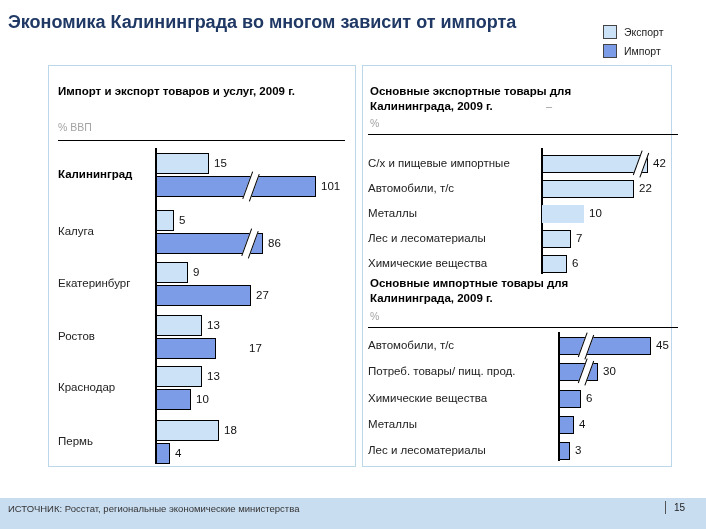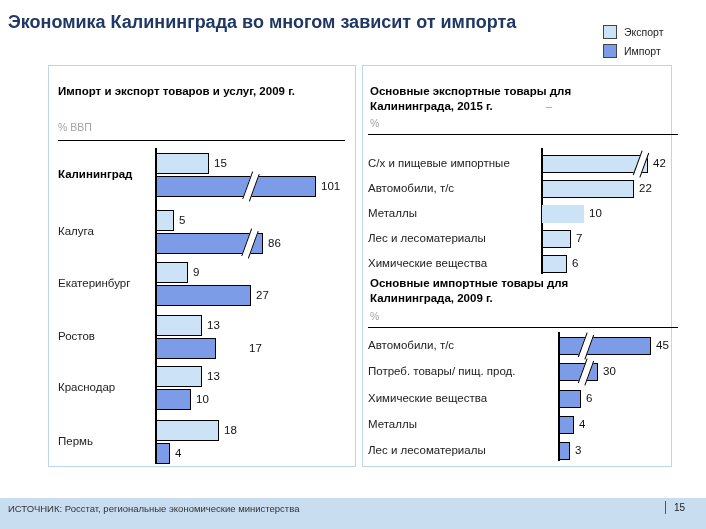--- a/index.html
+++ b/index.html
@@ -46,21 +46,21 @@
   </div>
 </div>
 
 <div class="panel" id="left-panel" style="border-color: rgb(189, 215, 234);"></div>
 <div class="panel" id="right-panel" style="border-color: rgb(189, 215, 234);"></div>
 
 <div class="chart-title" style="left:58px;top:84px;width:262px;">Импорт и экспорт товаров и услуг, 2009 г.</div>
 <div class="unit" style="left:58px;top:121px;">% ВВП</div>
 <div class="rule" style="left:58px;top:140px;width:287px;"></div>
 
-<div class="chart-title" style="left:370px;top:84px;width:228px;">Основные экспортные товары для Калининграда, 2015 г.</div>
+<div class="chart-title" style="left:370px;top:84px;width:228px;">Основные экспортные товары для Калининграда, 2009 г.</div>
 <div class="dash-mark" style="left:546px;top:100px;">–</div>
 <div class="unit" style="left:370px;top:117px;">%</div>
 <div class="rule" style="left:368px;top:134px;width:310px;"></div>
 
 <div class="chart-title" style="left:370px;top:276px;width:228px;">Основные импортные товары для Калининграда, 2009 г.</div>
 <div class="unit" style="left:370px;top:310px;">%</div>
 <div class="rule" style="left:368px;top:327px;width:310px;"></div>
 
 <div id="chart-layer">
     <div class="axis" style="left: 155px; top: 148px; height: 316px;"></div>

